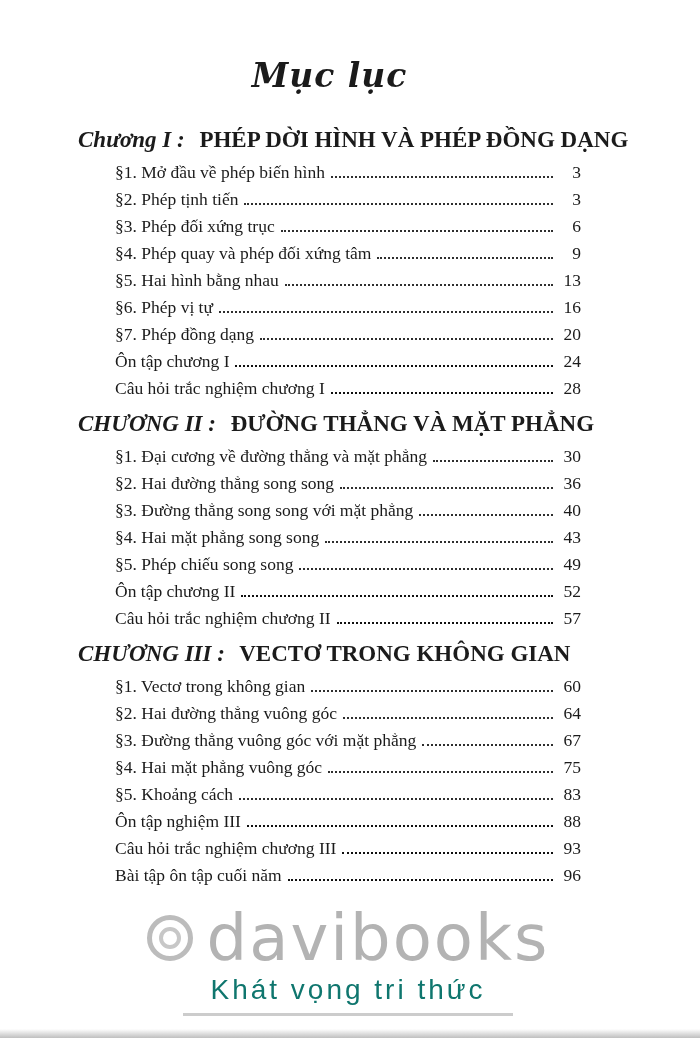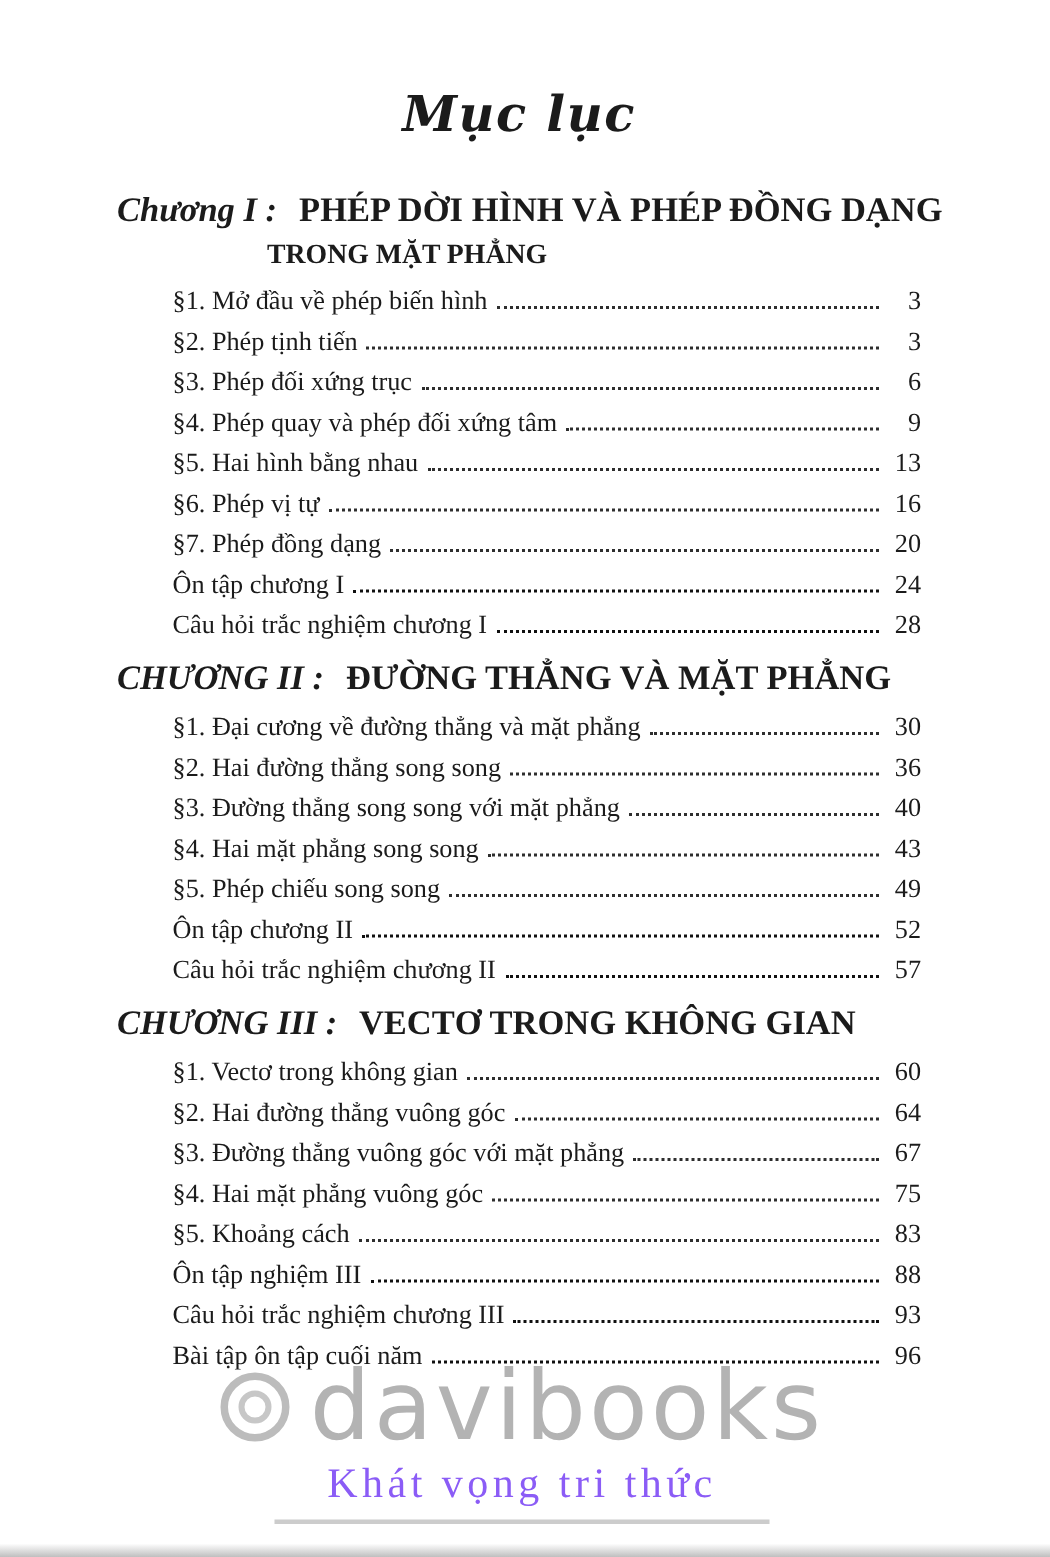--- a/index.html
+++ b/index.html
@@ -6,21 +6,21 @@
   body { background: #e9e9e9; font-family: "Liberation Serif", serif; }
   .page {
     position: relative;
     width: 700px;
     height: 1038px;
     margin: 0 auto;
     background: #ffffff;
     overflow: hidden;
     color: #1b1b1b;
   }
-  .content { padding: 56px 86px 0 78px; }
+  .content { padding: 56px 119px 0 78px; }
 
   .title {
     text-align: center;
     font-family: "DejaVu Serif", serif;
     font-style: italic;
     font-weight: bold;
     font-size: 33px;
     letter-spacing: 1px;
     margin-bottom: 32px;
   }
@@ -77,23 +77,23 @@
     border-radius: 50%;
   }
   .wm-brand {
     font-family: "DejaVu Sans", sans-serif;
     font-size: 64px;
     line-height: 1;
     color: #b3b3b3;
     letter-spacing: 2px;
   }
   .wm-tagline {
-    font-family: Liberation Serif, serif;
+    font-family: Liberation Sans, sans-serif;
     font-size: 28px;
-    color: #8b5cf6;
+    color: #0f766e;
     letter-spacing: 3px;
     margin-top: 4px;
   }
   .wm-line {
     width: 330px;
     height: 3px;
     background: #cccccc;
     margin: 7px auto 0;
   }
   .page-edge {
@@ -109,21 +109,20 @@
 <div class="page">
   <div class="content">
 
     <div class="title">Mục lục</div>
 
     <section class="chap">
       <div class="chap-line1">
         <span class="chap-prefix">Chương I :</span>
         <span class="chap-title">PHÉP DỜI HÌNH VÀ PHÉP ĐỒNG DẠNG</span>
       </div>
-      <div class="chap-line2">TRONG MẶT PHẲNG</div>
       <div class="entries">
         <div class="row">
           <span class="lbl">§1. Mở đầu về phép biến hình</span>
           <span class="leader"></span>
           <span class="pg">3</span>
         </div>
         <div class="row">
           <span class="lbl">§2. Phép tịnh tiến</span>
           <span class="leader"></span>
           <span class="pg">3</span>

